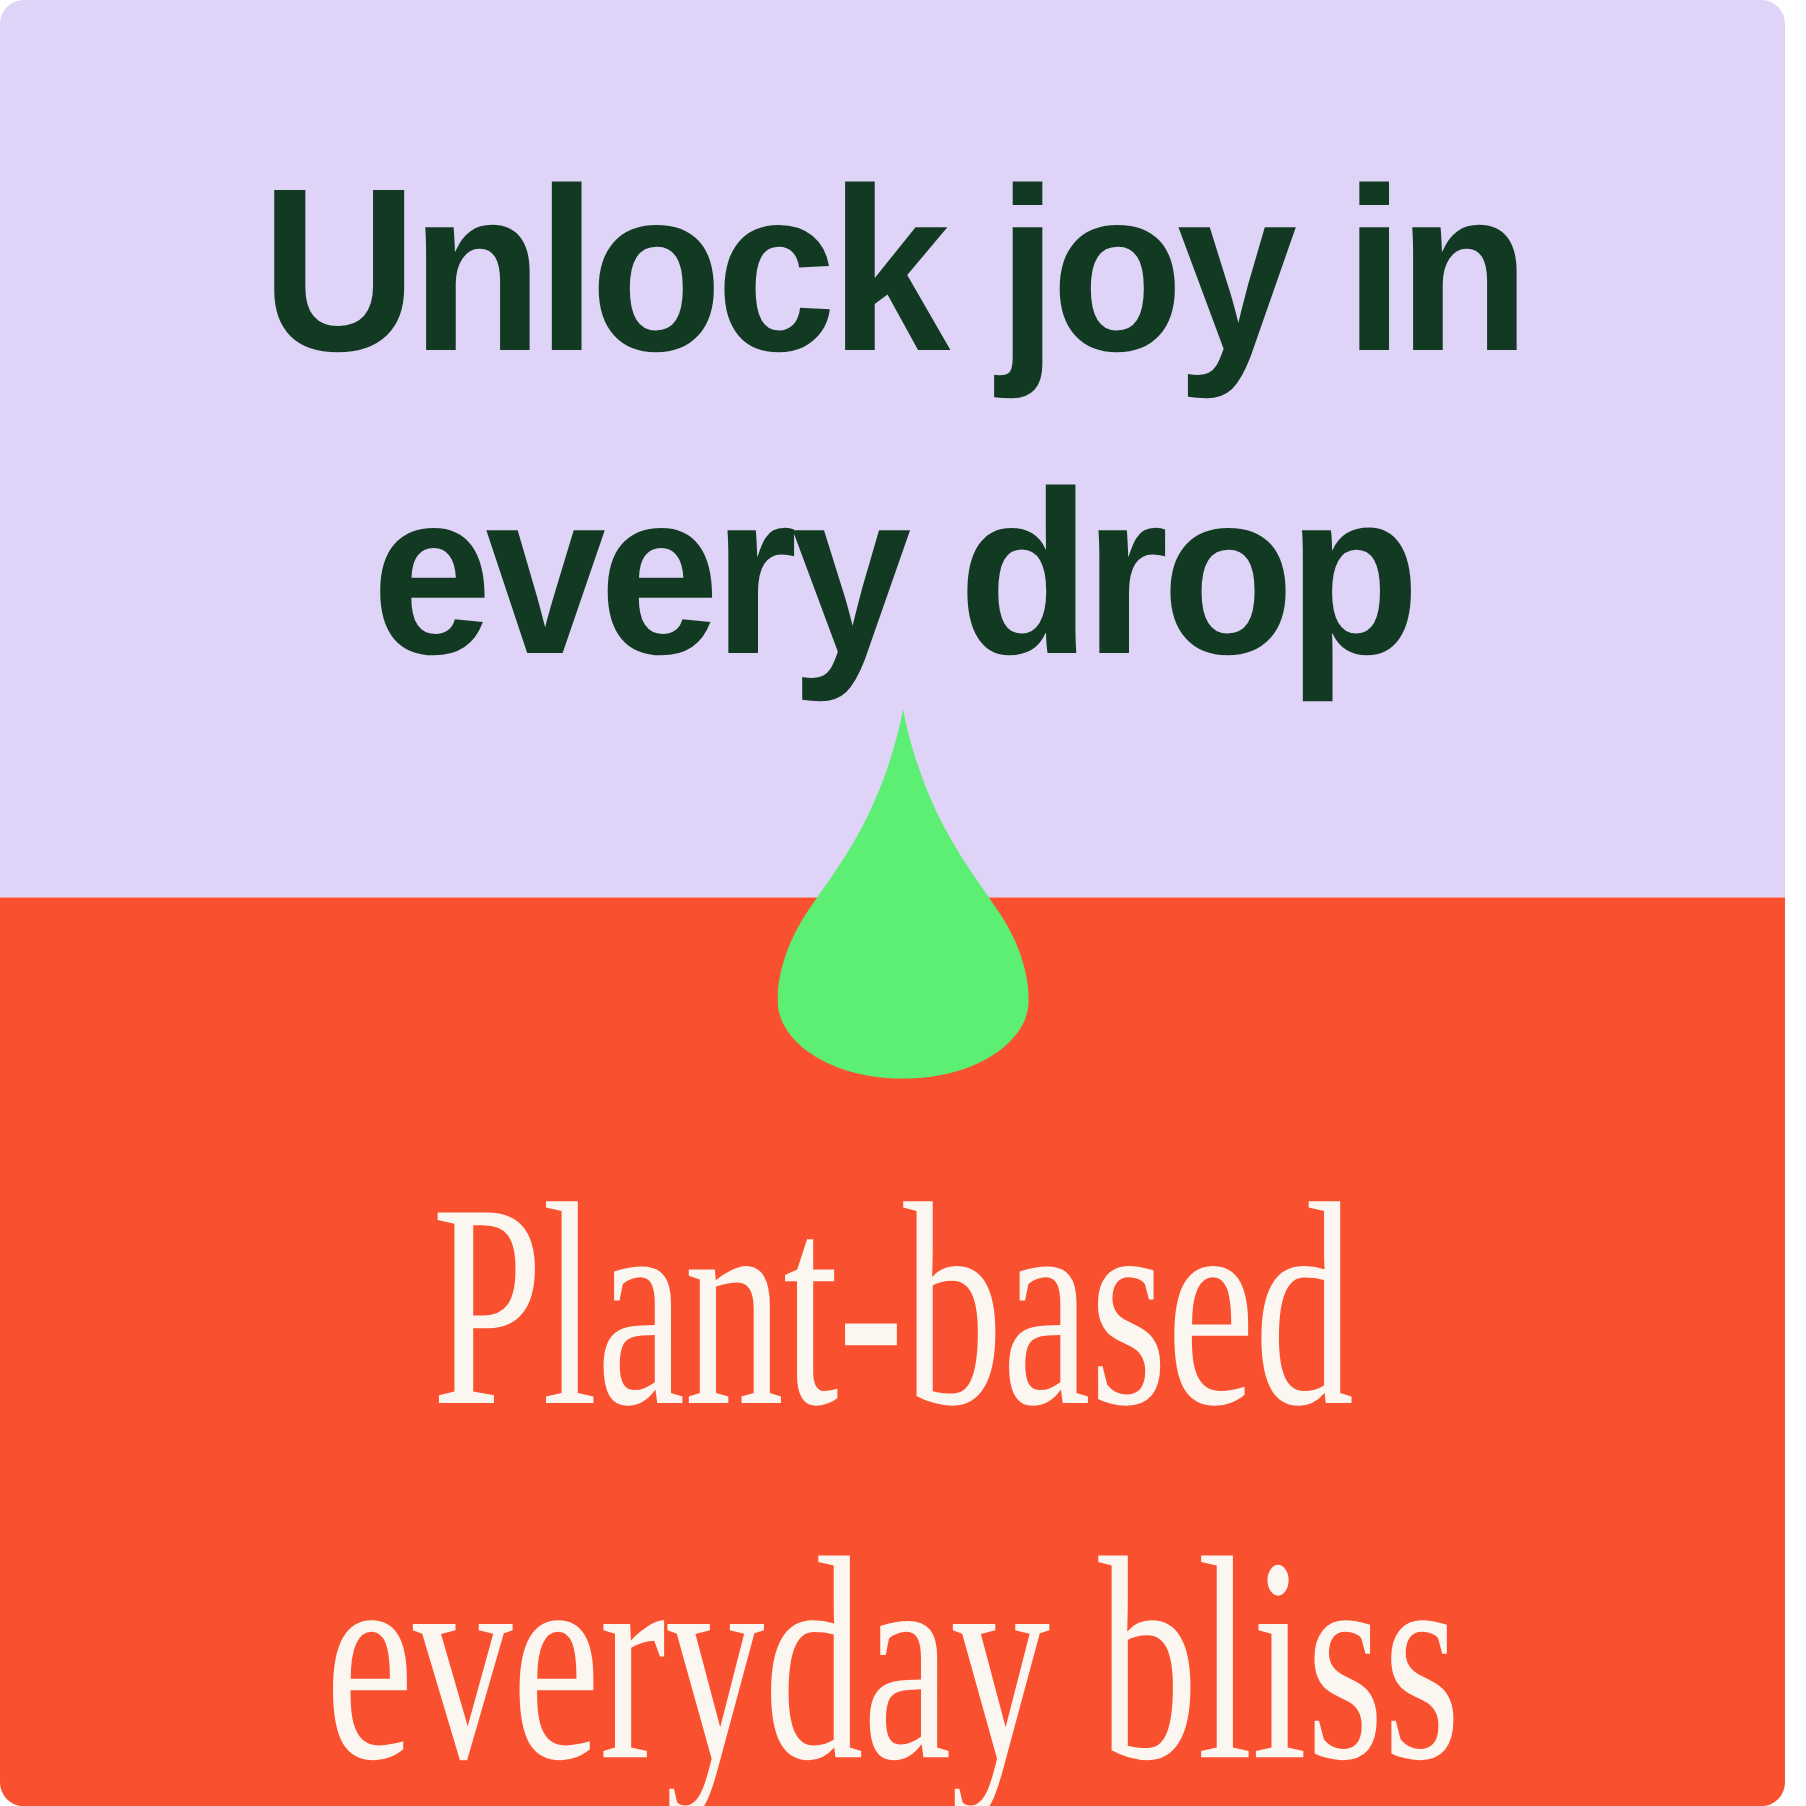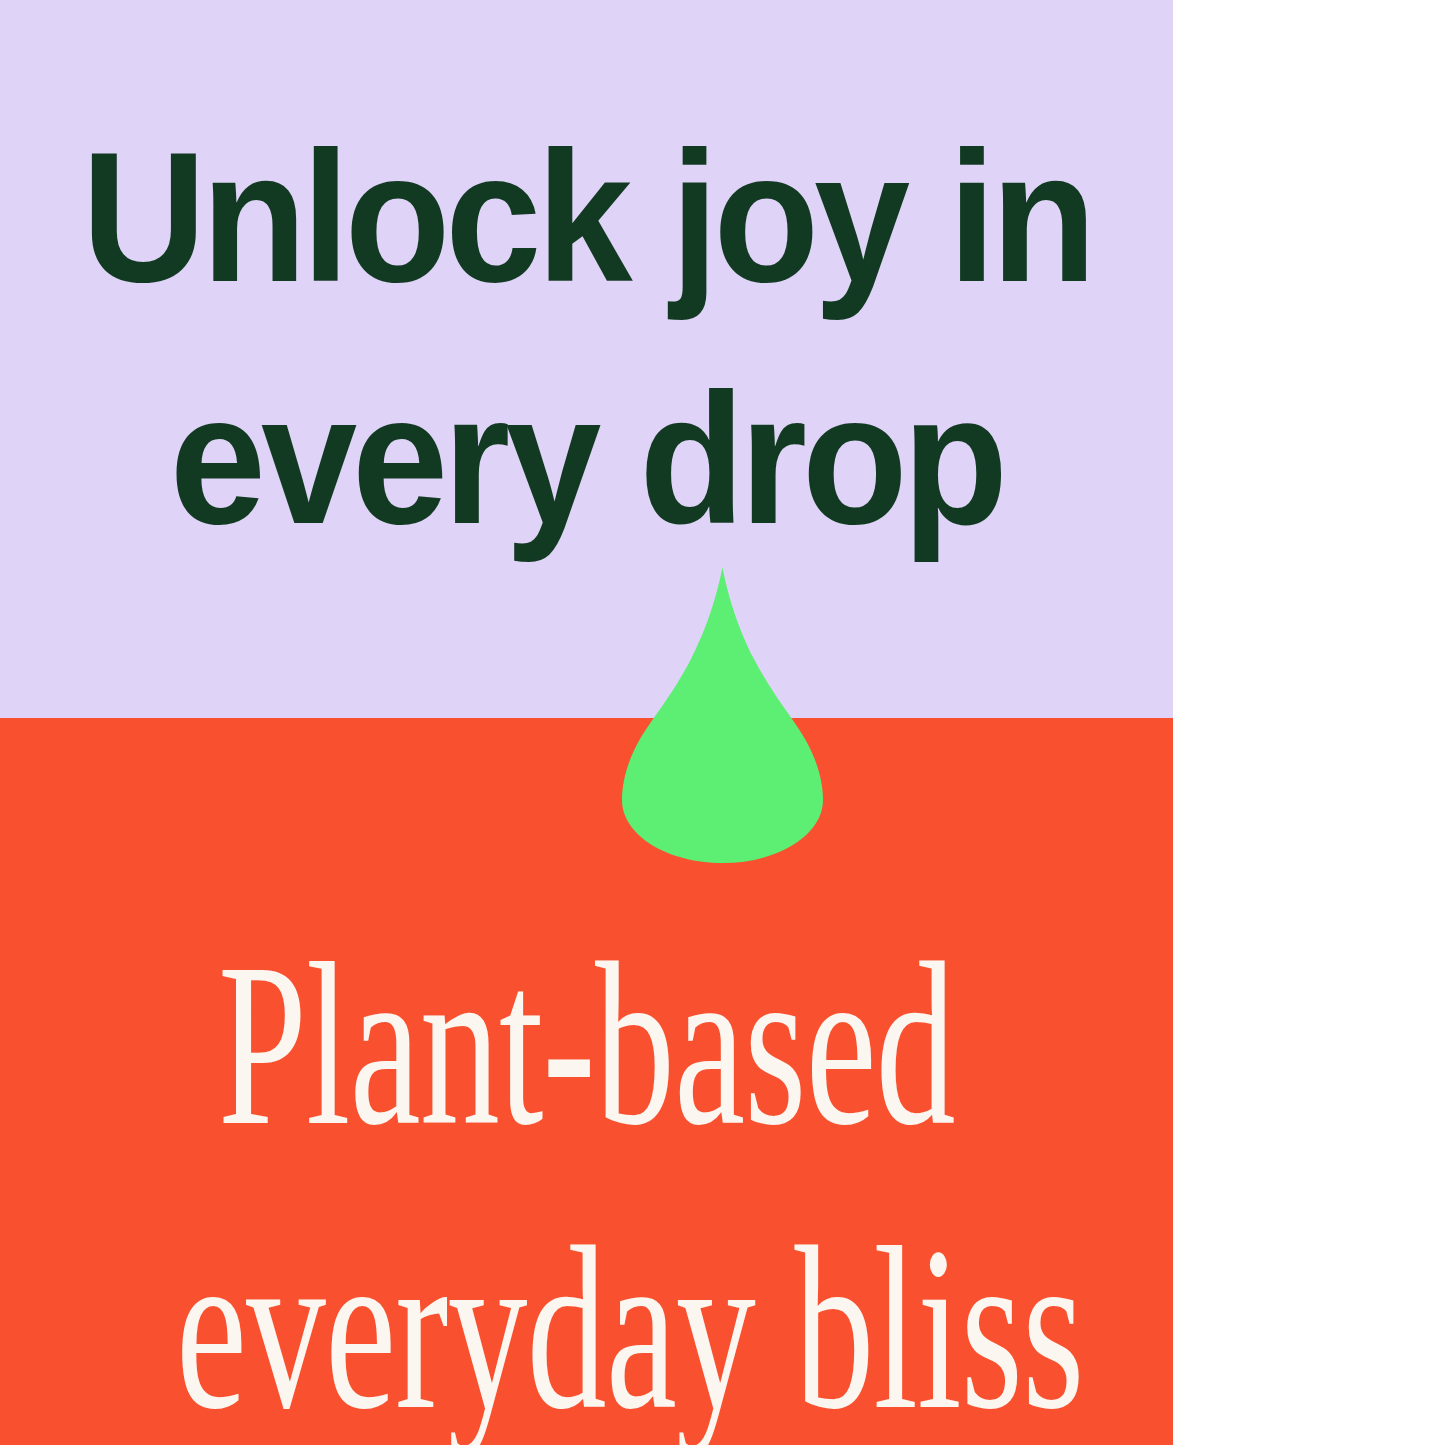--- a/index.html
+++ b/index.html
@@ -3,24 +3,25 @@
 <meta charset="utf-8">
 <style>
   html, body {
     margin: 0;
     padding: 0;
     background: #ffffff;
   }
 
   #poster {
     position: relative;
-    width: 1173px;
+    width: 1428px;
     height: 1445px;
     overflow: hidden;
     font-family: "Liberation Sans", sans-serif;
+    border-radius: 19px;
     -webkit-font-smoothing: antialiased;
   }
 
   
   .band {
     position: absolute;
     left: 0;
     width: 100%;
   }
 

